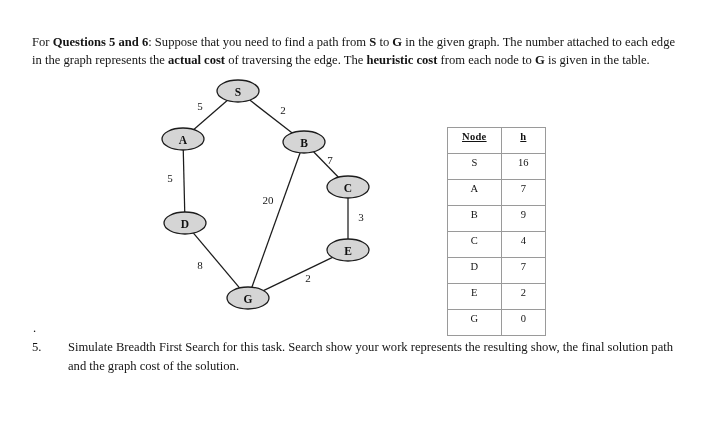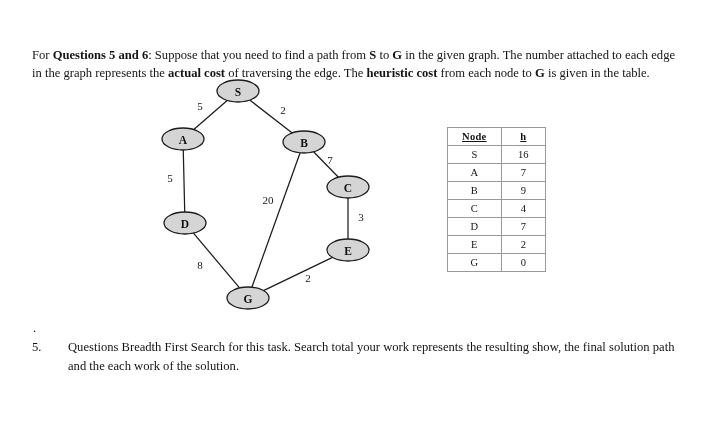--- a/index.html
+++ b/index.html
@@ -13,21 +13,21 @@
     position: relative;
     overflow: hidden;
     font-family: "Liberation Serif", serif;
     color: #1a1a1a;
   }
 
   
   #intro-paragraph {
     position: absolute;
     left: 32px;
-    top: 33px;
+    top: 20px;
     width: 648px;
     font-size: 12.6px;
     line-height: 1.47;
     text-align: left;
     color: #141414;
   }
   #intro-paragraph b { font-weight: bold; }
 
   
   #graph-figure {
@@ -79,21 +79,21 @@
   table#heuristic-table {
     border-collapse: collapse;
     width: 99px;
     font-size: 10.5px;
     font-family: "Liberation Serif", serif;
   }
   table#heuristic-table td,
   table#heuristic-table th {
     border: 1px solid #9a9a9a;
     text-align: center;
-    padding: 1px 0 2px 0;
+    padding: 1px 0 10px 0;
     height: 14px;
     color: #131313;
     font-weight: normal;
   }
   table#heuristic-table th {
     font-weight: bold;
     text-decoration: underline;
     letter-spacing: 0.3px;
   }
   table#heuristic-table .col-node { width: 54px; }
@@ -227,14 +227,14 @@
           <td class="col-h">0</td>
         </tr>
       </tbody>
   </table>
 </div>
 
 <div id="stray-dot">.</div>
 
 <div id="question5">
   <span class="q-num">5.</span>
-  <span class="q-body" id="question5-body"><span>Questions </span><b>Breadth First Search</b><span> for this task. Search </span><b>total your work</b><span> represents the resulting </span><b>show</b><span>, the </span><b>final solution path</b><span> and the each </span><b>work of the solution</b><span>.</span></span>
+  <span class="q-body" id="question5-body"><span>Simulate </span><b>Breadth First Search</b><span> for this task. Search </span><b>show your work</b><span> represents the resulting </span><b>show</b><span>, the </span><b>final solution path</b><span> and the graph </span><b>cost of the solution</b><span>.</span></span>
 </div>
 
 </body></html>

